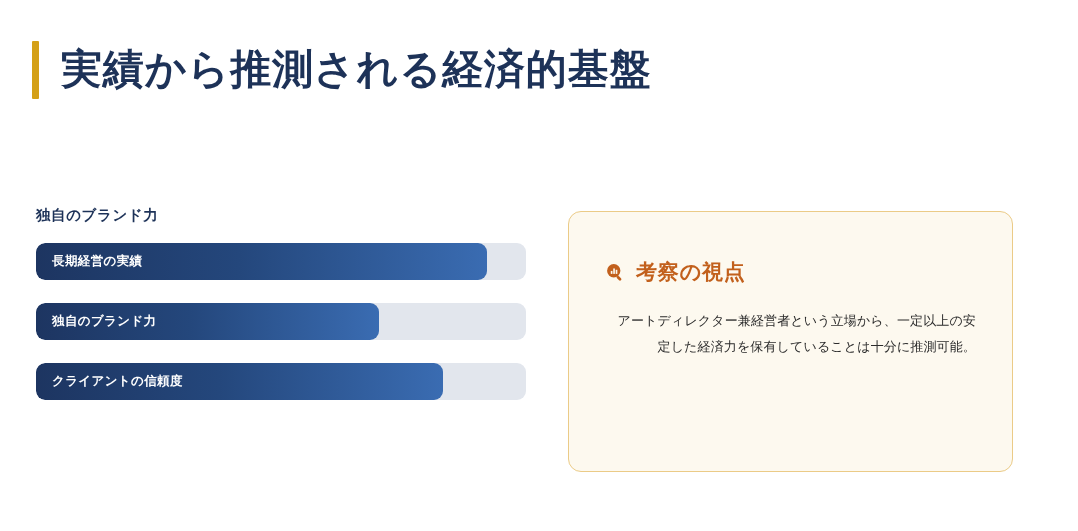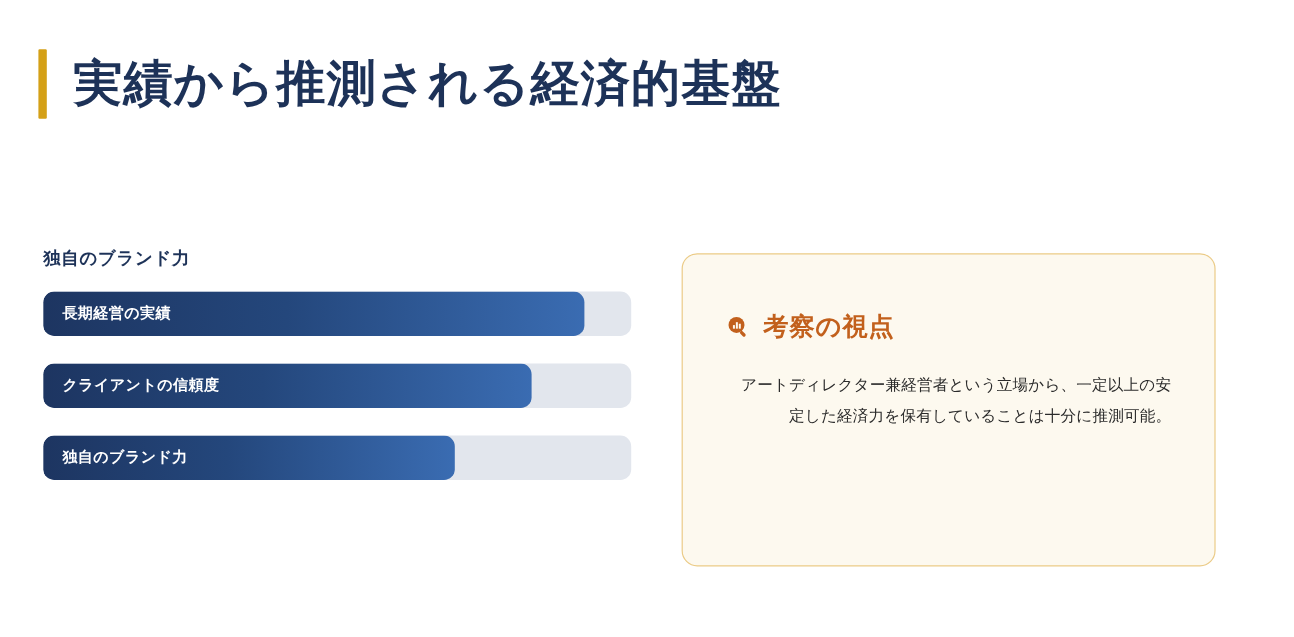--- a/index.html
+++ b/index.html
@@ -160,30 +160,30 @@
 
     <div class="bar-row">
       <div class="bar-track">
         <div class="bar-fill" style="width: 92%;"></div>
       </div>
       <div class="bar-label">長期経営の実績</div>
     </div>
 
     <div class="bar-row">
       <div class="bar-track">
-        <div class="bar-fill" style="width: 83%;"></div>
+        <div class="bar-fill" style="width: 70%;"></div>
       </div>
-      <div class="bar-label">クライアントの信頼度</div>
+      <div class="bar-label">独自のブランド力</div>
     </div>
 
     <div class="bar-row">
       <div class="bar-track">
-        <div class="bar-fill" style="width: 70%;"></div>
+        <div class="bar-fill" style="width: 83%;"></div>
       </div>
-      <div class="bar-label">独自のブランド力</div>
+      <div class="bar-label">クライアントの信頼度</div>
     </div>
   </div>
 
   <div class="insight-card">
     <div class="insight-head">
       <svg class="insight-icon" viewBox="0 0 24 24" aria-hidden="true">
         <circle cx="10" cy="10" r="7.6" fill="#c2601c"></circle>
         <rect x="6.6" y="10.2" width="1.9" height="3.4" fill="#fdf9ef"></rect>
         <rect x="9.4" y="7.4" width="1.9" height="6.2" fill="#fdf9ef"></rect>
         <rect x="12.2" y="8.9" width="1.9" height="4.7" fill="#fdf9ef"></rect>

